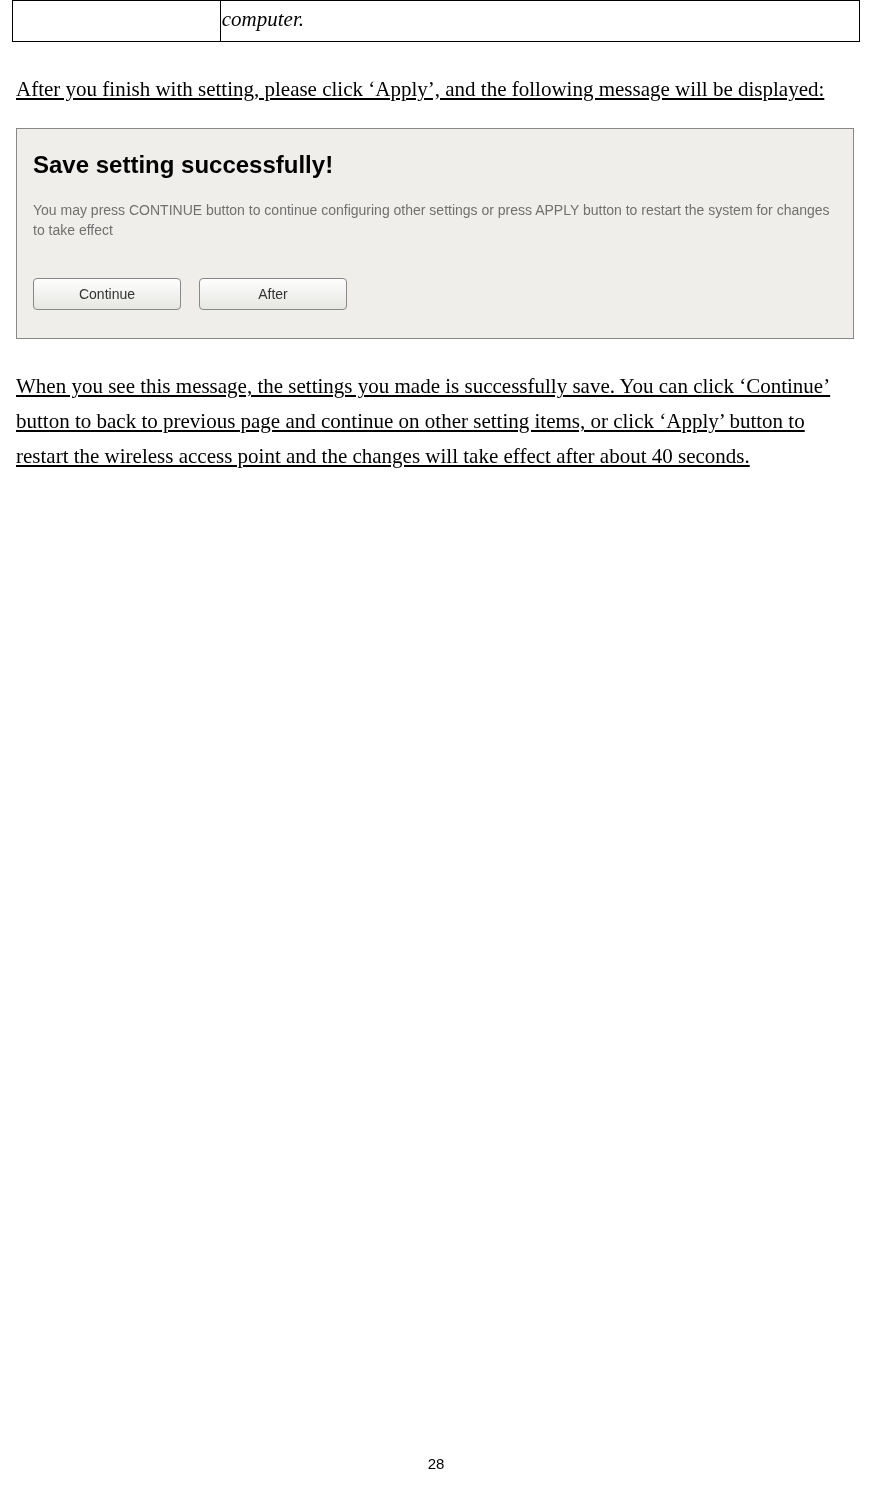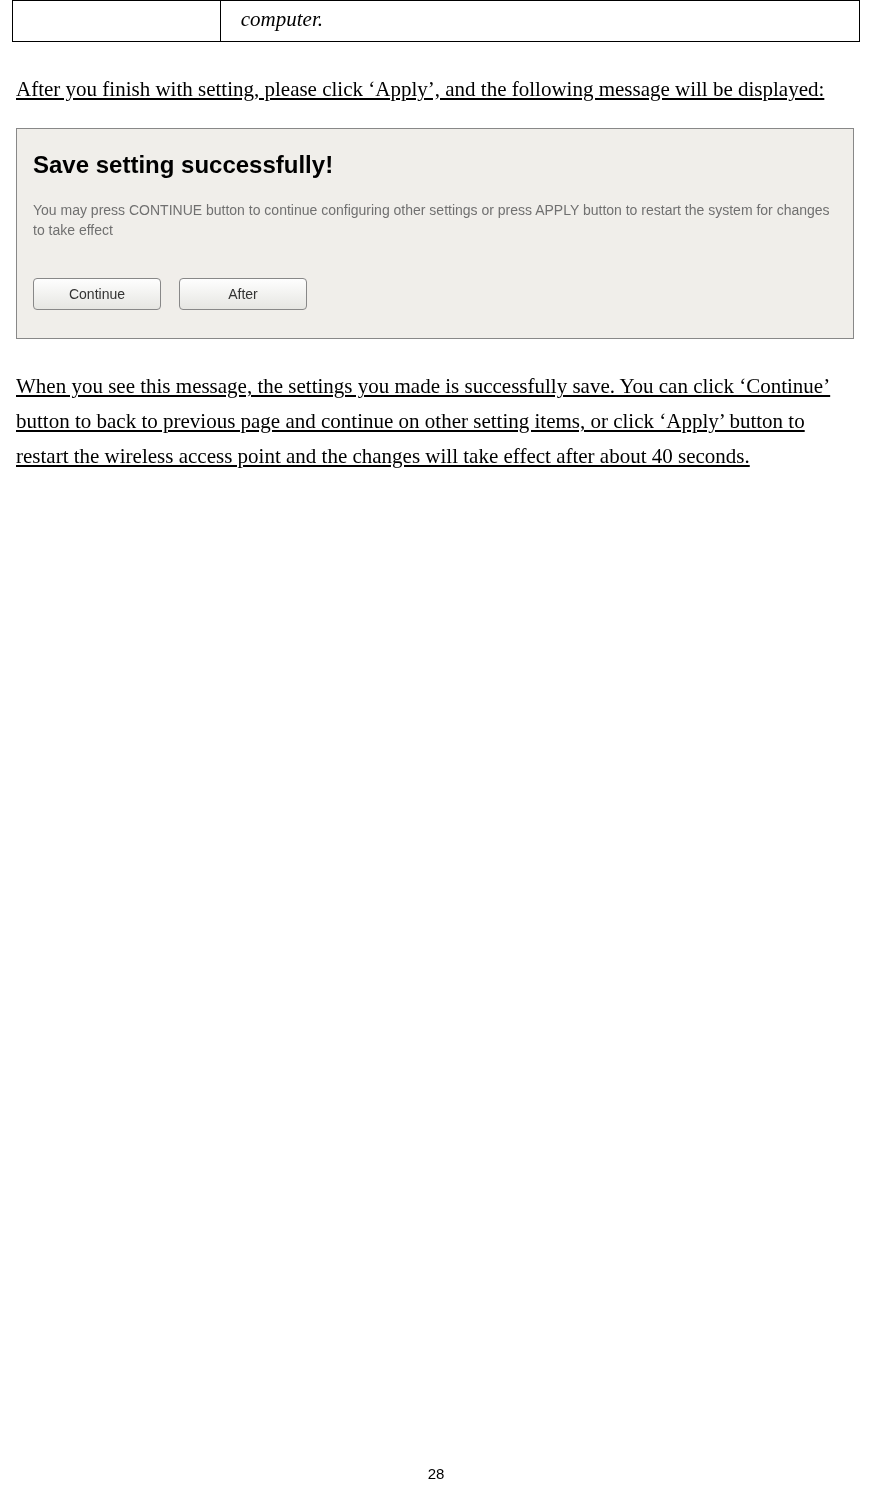--- a/index.html
+++ b/index.html
@@ -13,21 +13,21 @@
       position: relative;
       padding: 0 12px;
     }
     table.settings {
       width: 848px;
       border-collapse: collapse;
       margin: 0 auto;
     }
     table.settings td {
       border: 1px solid #000;
-      padding: 2px 8px 4px 20px;
+      padding: 2px 8px 4px 1px;
       vertical-align: top;
       font-style: italic;
       line-height: 1.6;
     }
     table.settings td.left {
       width: 208px;
       font-style: italic;
     }
     table.settings td.right {
       width: 640px;
@@ -58,33 +58,33 @@
       margin-top: 22px;
       line-height: 1.4;
       font-family: Tahoma, Arial, sans-serif;
     }
     .shot-buttons {
       margin-top: 38px;
       display: flex;
       gap: 18px;
     }
     .shot-btn {
-      width: 128px;
+      width: 148px;
       height: 32px;
       border: 1px solid #888;
       border-radius: 4px;
       background: linear-gradient(#fefefe, #e6e6e2);
       font-family: Tahoma, Arial, sans-serif;
       font-size: 14px;
       color: #333;
       cursor: pointer;
     }
     .page-number {
       position: absolute;
-      bottom: 12px;
+      bottom: 22px;
       width: 100%;
       left: 0;
       text-align: center;
       font-family: Arial, sans-serif;
       font-size: 15px;
     }
   </style>
 </head>
 <body>
 

